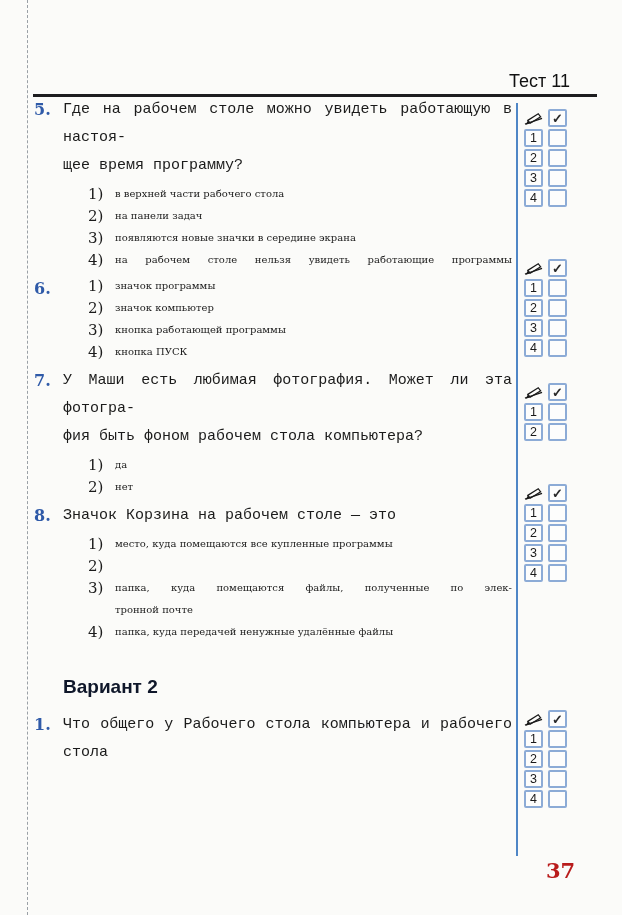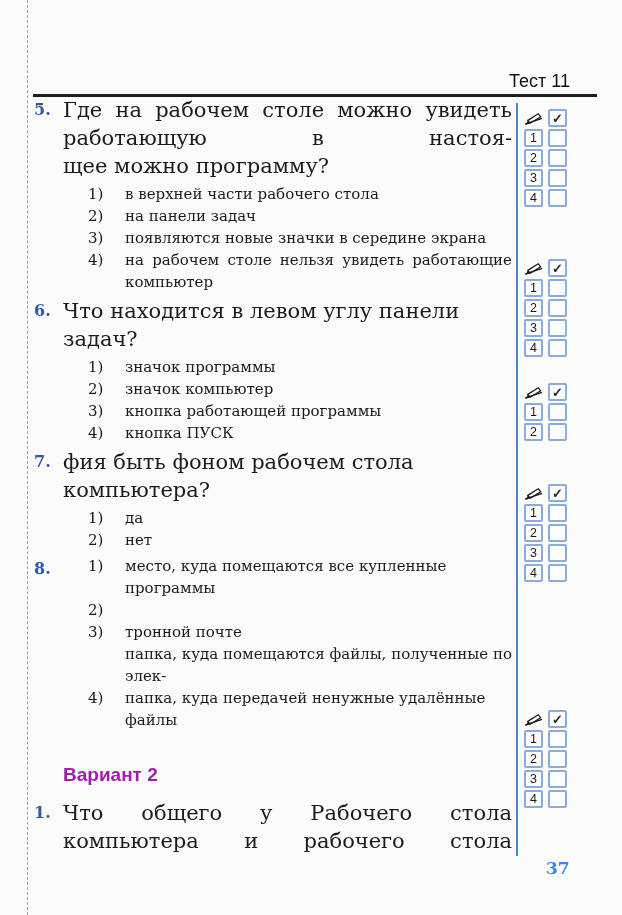--- a/index.html
+++ b/index.html
@@ -26,63 +26,63 @@
   
   .rail-divider{position:absolute;left:516px;top:103px;width:2px;height:753px;background:#4f86c6;}
 
   
   .main-col{position:absolute;left:63px;top:96px;width:449px;}
 
   .question{position:relative;margin-top:4px;}
   .question:first-child{margin-top:0;}
   .q-number{position:absolute;left:-29px;top:0;
     font-size:16px;font-weight:bold;color:#2f5aa8;line-height:28px;}
-  .q-line{font-size:21px;line-height:28px;}
+  .q-line{font-size:15px;line-height:28px;font-family:Liberation Mono, monospace;}
   .options{margin-top:3px;margin-left:25px;}
   .option{display:flex;}
   .o-marker{flex:0 0 27px;font-size:15px;line-height:22px;}
   .o-lines{flex:1;min-width:0;}
-  .o-line{font-size:15px;line-height:22px;margin-left:10px;}
+  .o-line{font-size:10px;line-height:22px;}
   .jl{text-align:justify;text-align-last:justify;}
 
   .variant-heading{margin-top:32px;margin-bottom:12px;
     font-family:"Liberation Sans", sans-serif;
-    font-size:19px;font-weight:bold;color:#a21caf;line-height:24px;}
+    font-size:19px;font-weight:bold;color:#0f172a;line-height:24px;}
 
   
   .ansgroup{position:absolute;left:524px;width:48px;}
   .ansrow{display:flex;align-items:center;margin-bottom:2px;}
   .pencil-cell{width:19px;height:18px;margin-right:5px;display:flex;align-items:center;justify-content:center;}
   .abox{width:15px;height:14px;border:2px solid #8cabd6;border-radius:2px;background:#fdfdfc;
     display:flex;align-items:center;justify-content:center;
     font-family:"Liberation Sans", sans-serif;font-size:12.5px;color:#1a1a1a;}
   .abox.numcell{margin-right:5px;}
   .abox.check{font-weight:bold;color:#2a2a2a;font-size:13px;}
 
   
   .page-number{position:absolute;left:546px;top:858px;
-    font-size:17px;font-weight:bold;color:#3b82f6;}
+    font-size:21px;font-weight:bold;color:#b91c1c;}
 </style>
 </head>
 <body>
 
 <div class="page">
 
   <div class="trim-line"></div>
 
   <div class="running-head">Тест 11</div>
   <div class="head-rule"></div>
   <div class="rail-divider"></div>
 
   <div class="main-col">
 
     <div class="question">
       <span class="q-number">5.</span>
       <div class="q-line jl">Где на рабочем столе можно увидеть работающую в настоя-</div>
-      <div class="q-line">щее можно программу?</div>
+      <div class="q-line">щее время программу?</div>
       <div class="options">
         <div class="option">
           <span class="o-marker">1)</span>
           <div class="o-lines">
               <div class="o-line">в верхней части рабочего стола</div>
             </div>
         </div>
         <div class="option">
           <span class="o-marker">2)</span>
           <div class="o-lines">
@@ -91,29 +91,28 @@
         </div>
         <div class="option">
           <span class="o-marker">3)</span>
           <div class="o-lines">
               <div class="o-line">появляются новые значки в середине экрана</div>
             </div>
         </div>
         <div class="option">
           <span class="o-marker">4)</span>
           <div class="o-lines">
-              <div class="o-line jl">на рабочем столе нельзя увидеть работающие компьютер</div>
+              <div class="o-line jl">на рабочем столе нельзя увидеть работающие программы</div>
             </div>
         </div>
       </div>
     </div>
 
     <div class="question">
       <span class="q-number">6.</span>
-      <div class="q-line">Что находится в левом углу панели задач?</div>
       <div class="options">
         <div class="option">
           <span class="o-marker">1)</span>
           <div class="o-lines">
               <div class="o-line">значок программы</div>
             </div>
         </div>
         <div class="option">
           <span class="o-marker">2)</span>
           <div class="o-lines">
@@ -130,56 +129,58 @@
           <span class="o-marker">4)</span>
           <div class="o-lines">
               <div class="o-line">кнопка ПУСК</div>
             </div>
         </div>
       </div>
     </div>
 
     <div class="question">
       <span class="q-number">7.</span>
+      <div class="q-line jl">У Маши есть любимая фотография. Может ли эта фотогра-</div>
       <div class="q-line">фия быть фоном рабочем стола компьютера?</div>
       <div class="options">
         <div class="option">
           <span class="o-marker">1)</span>
           <div class="o-lines">
               <div class="o-line">да</div>
             </div>
         </div>
         <div class="option">
           <span class="o-marker">2)</span>
           <div class="o-lines">
               <div class="o-line">нет</div>
             </div>
         </div>
       </div>
     </div>
 
     <div class="question">
       <span class="q-number">8.</span>
+      <div class="q-line">Значок Корзина на рабочем столе — это</div>
       <div class="options">
         <div class="option">
           <span class="o-marker">1)</span>
           <div class="o-lines">
               <div class="o-line">место, куда помещаются все купленные программы</div>
             </div>
         </div>
         <div class="option">
           <span class="o-marker">2)</span>
           <div class="o-lines">
           </div>
         </div>
         <div class="option">
           <span class="o-marker">3)</span>
           <div class="o-lines">
+            <div class="o-line jl">папка, куда помещаются файлы, полученные по элек-</div>
             <div class="o-line">тронной почте</div>
-            <div class="o-line jl">папка, куда помещаются файлы, полученные по элек-</div>
           </div>
         </div>
         <div class="option">
           <span class="o-marker">4)</span>
           <div class="o-lines">
               <div class="o-line">папка, куда передачей ненужные удалённые файлы</div>
             </div>
         </div>
       </div>
     </div>

